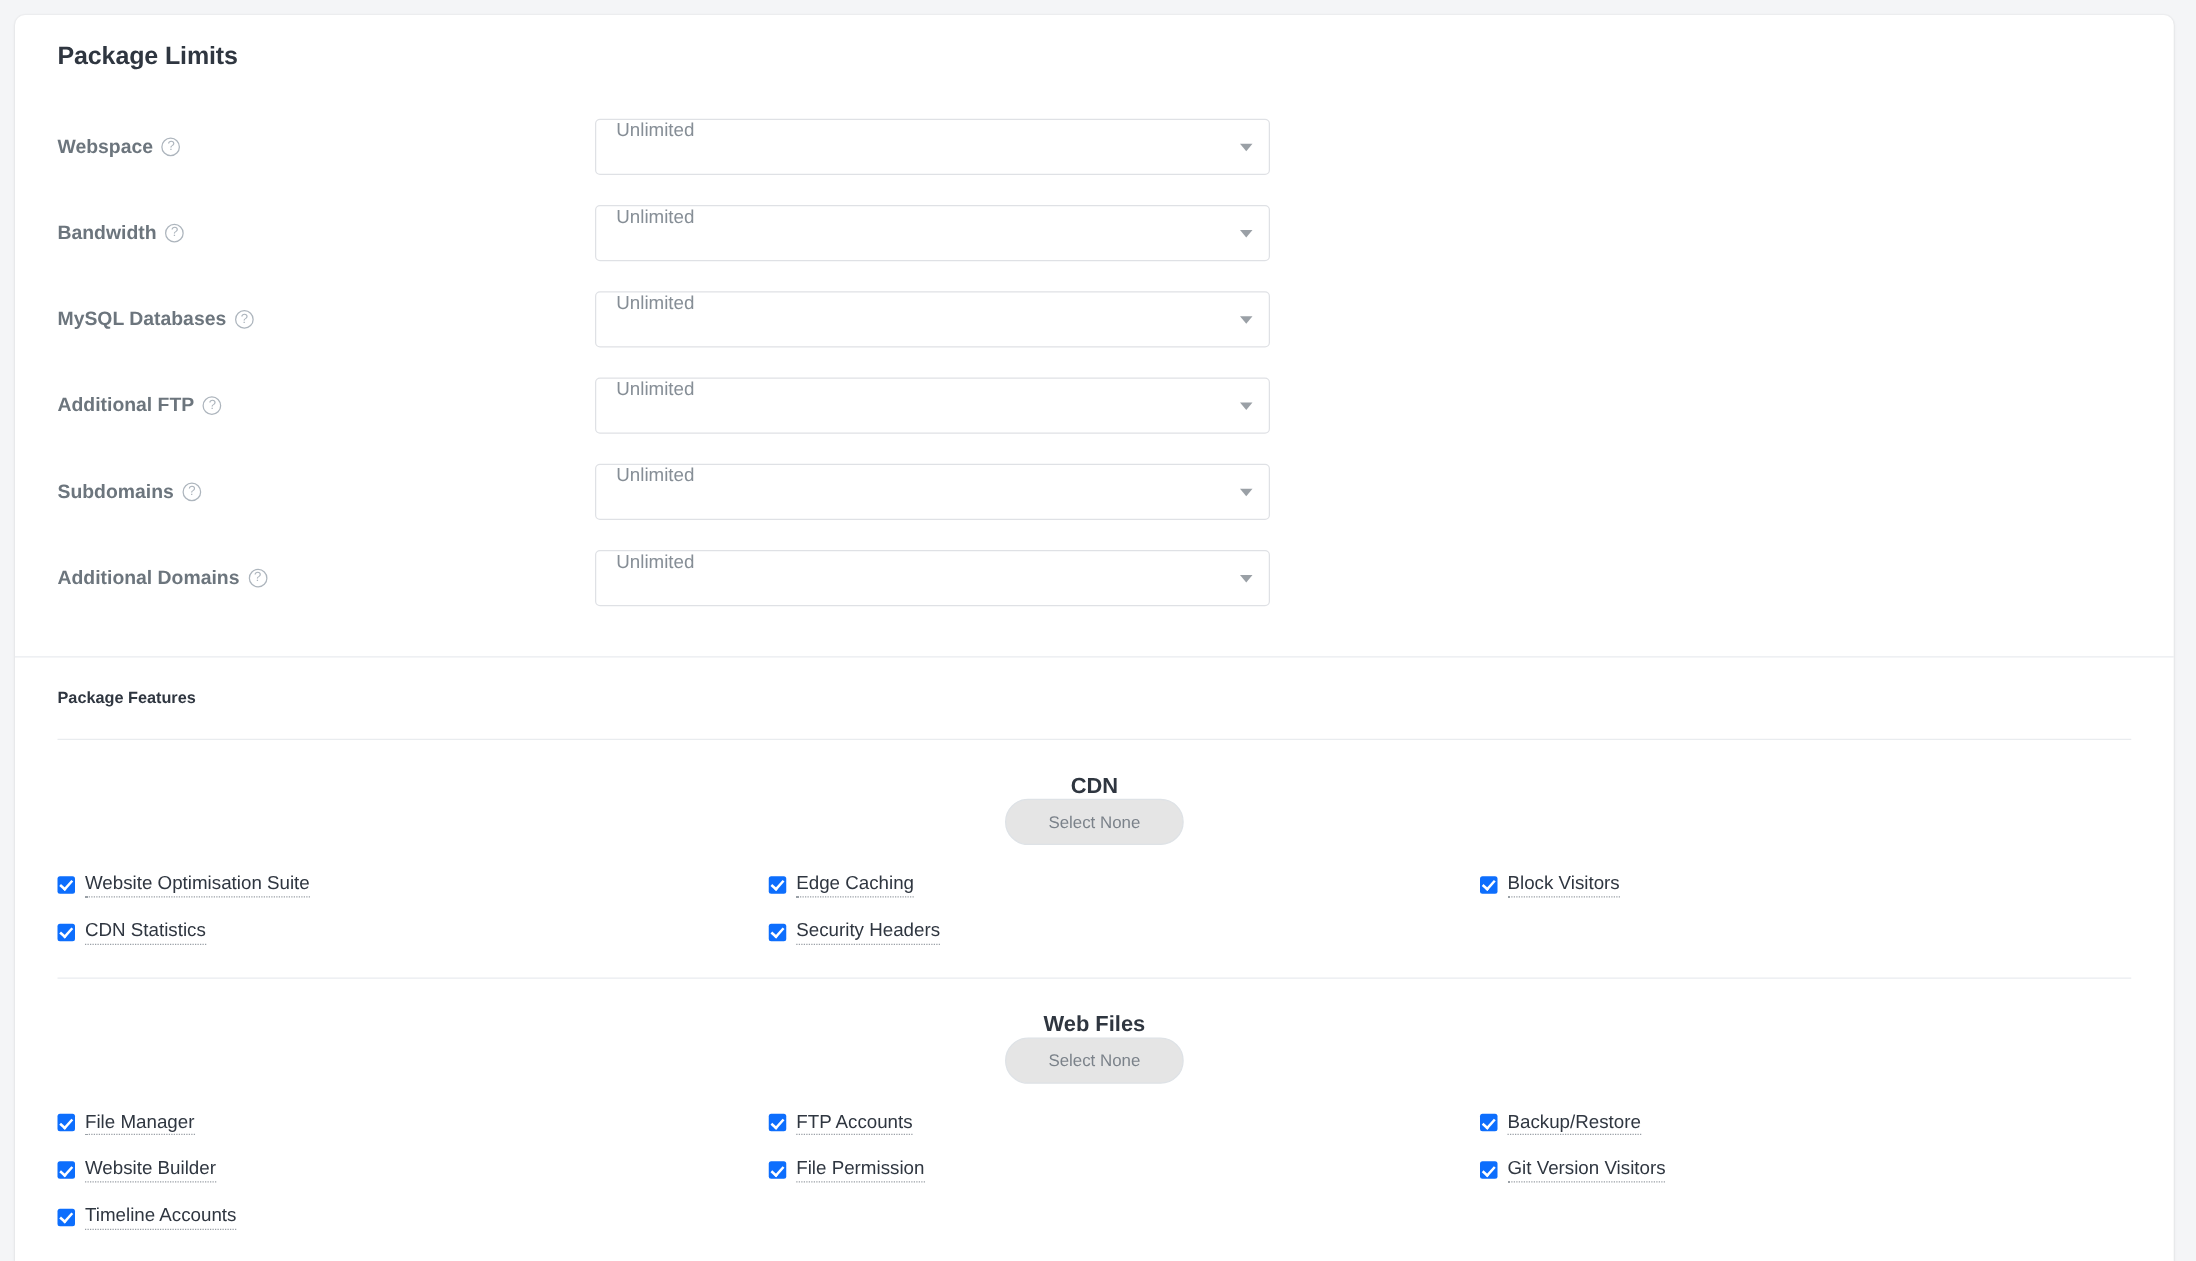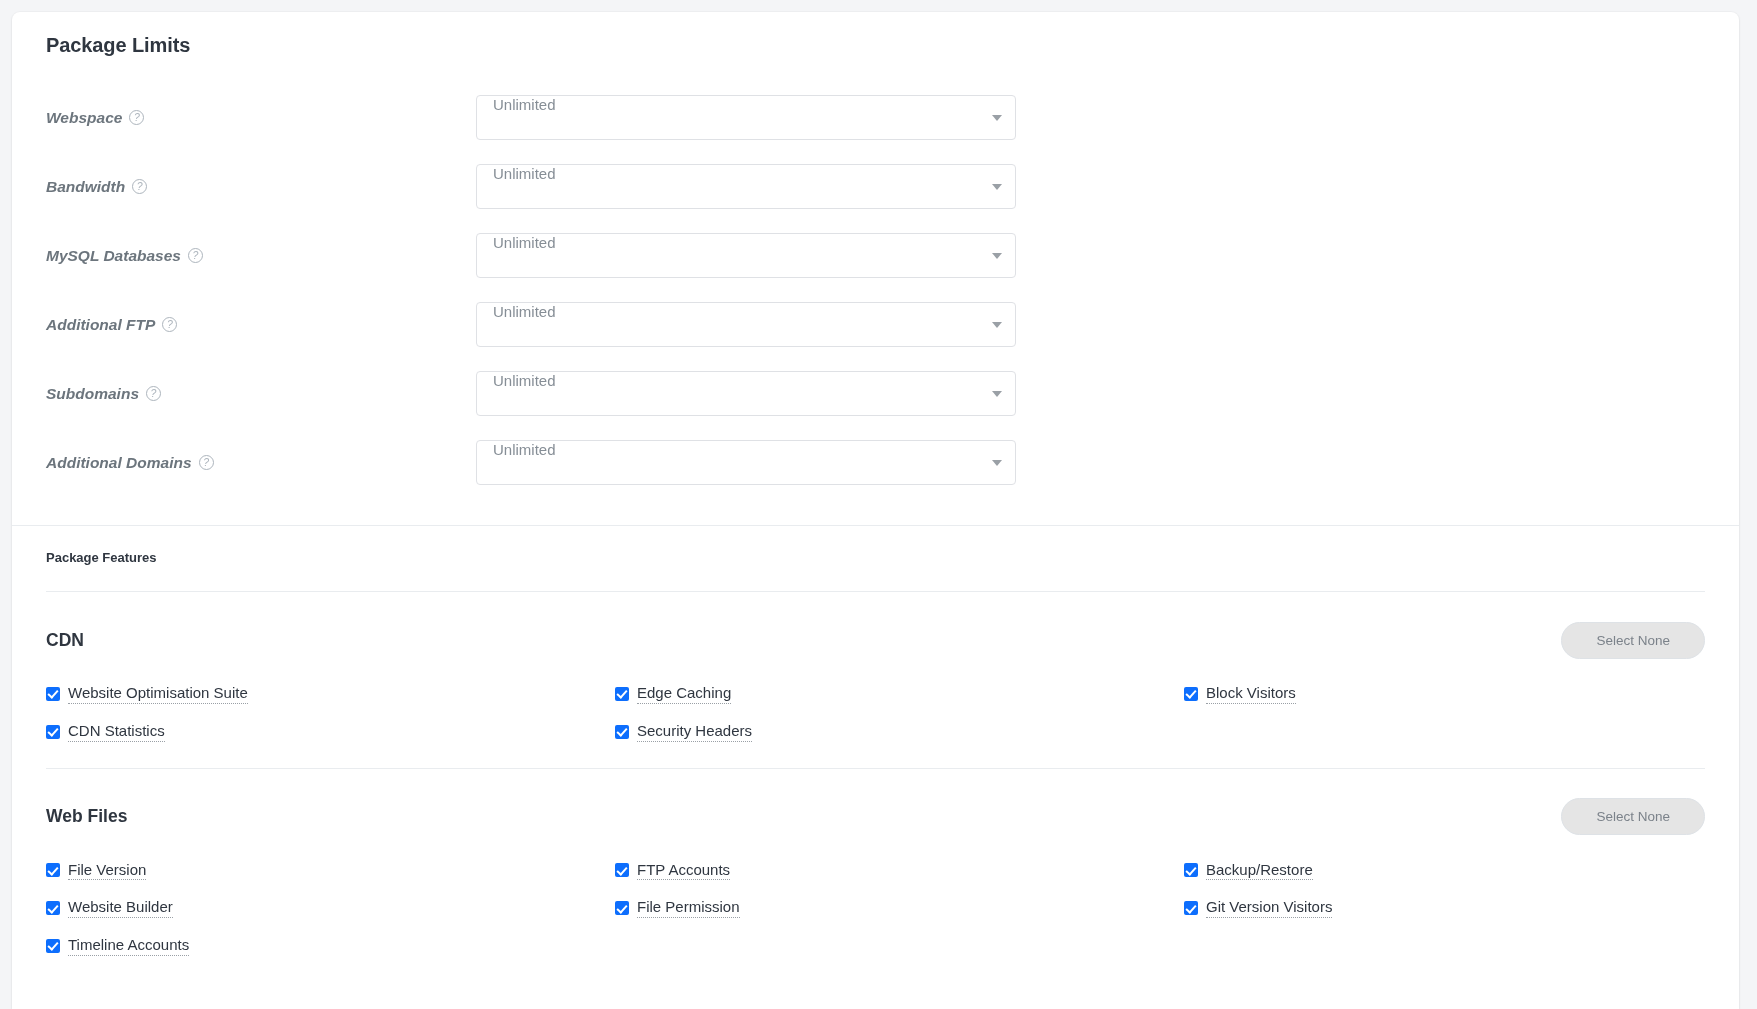--- a/index.html
+++ b/index.html
@@ -50,21 +50,20 @@
 
   .limit-label {
     width: 430px;
     flex: 0 0 430px;
     font-size: 15.5px;
     font-weight: bold;
     color: #6c757d;
     display: flex;
     align-items: center;
     gap: 7px;
-    font-style: italic;
   }
 
   .help-icon {
     display: inline-flex;
     align-items: center;
     justify-content: center;
     width: 15px;
     height: 15px;
     border: 1px solid #adb5bd;
     border-radius: 50%;
@@ -132,20 +131,21 @@
   }
 
   .group + .group { border-top: 1px solid #e9ecef; }
 
   .group-head {
     display: flex;
     align-items: center;
     justify-content: space-between;
     margin-bottom: 22px;
     min-height: 44px;
+    flex-direction: column;
   }
 
   .group-title {
     font-size: 17.5px;
     font-weight: bold;
     color: #2f3640;
     margin: 0;
   }
 
   .btn-select-none {
@@ -320,21 +320,21 @@
             </div>
           </div>
           <div class="group">
             <div class="group-head">
               <h3 class="group-title">Web Files</h3>
               <button class="btn-select-none">Select None</button>
             </div>
             <div class="checks">
               <label class="check-item">
                 <span class="cb"></span>
-                <span class="check-label">File Version</span>
+                <span class="check-label">File Manager</span>
               </label>
               <label class="check-item">
                 <span class="cb"></span>
                 <span class="check-label">FTP Accounts</span>
               </label>
               <label class="check-item">
                 <span class="cb"></span>
                 <span class="check-label">Backup/Restore</span>
               </label>
               <label class="check-item">

